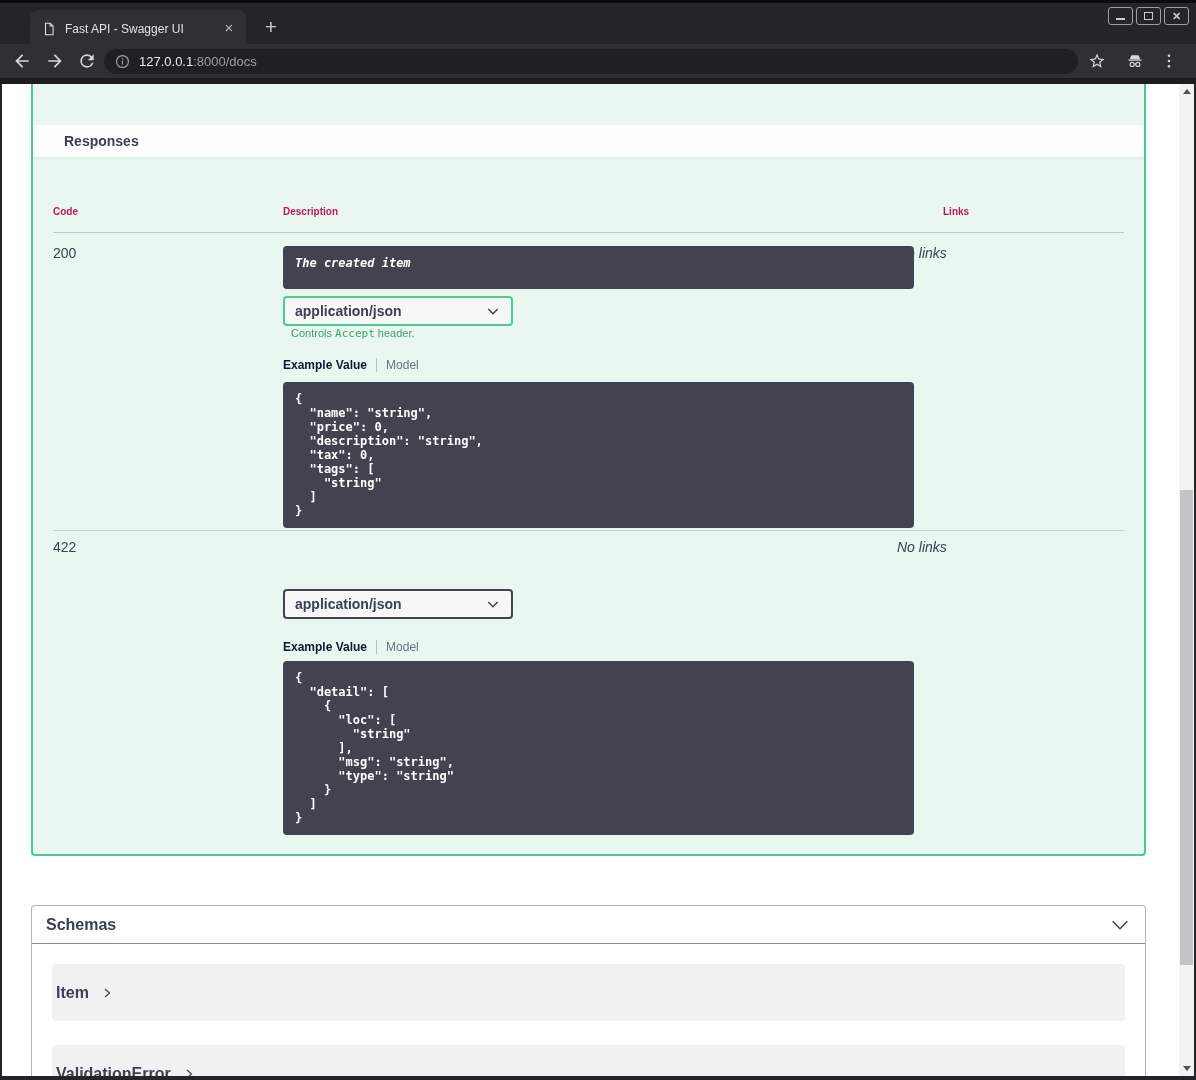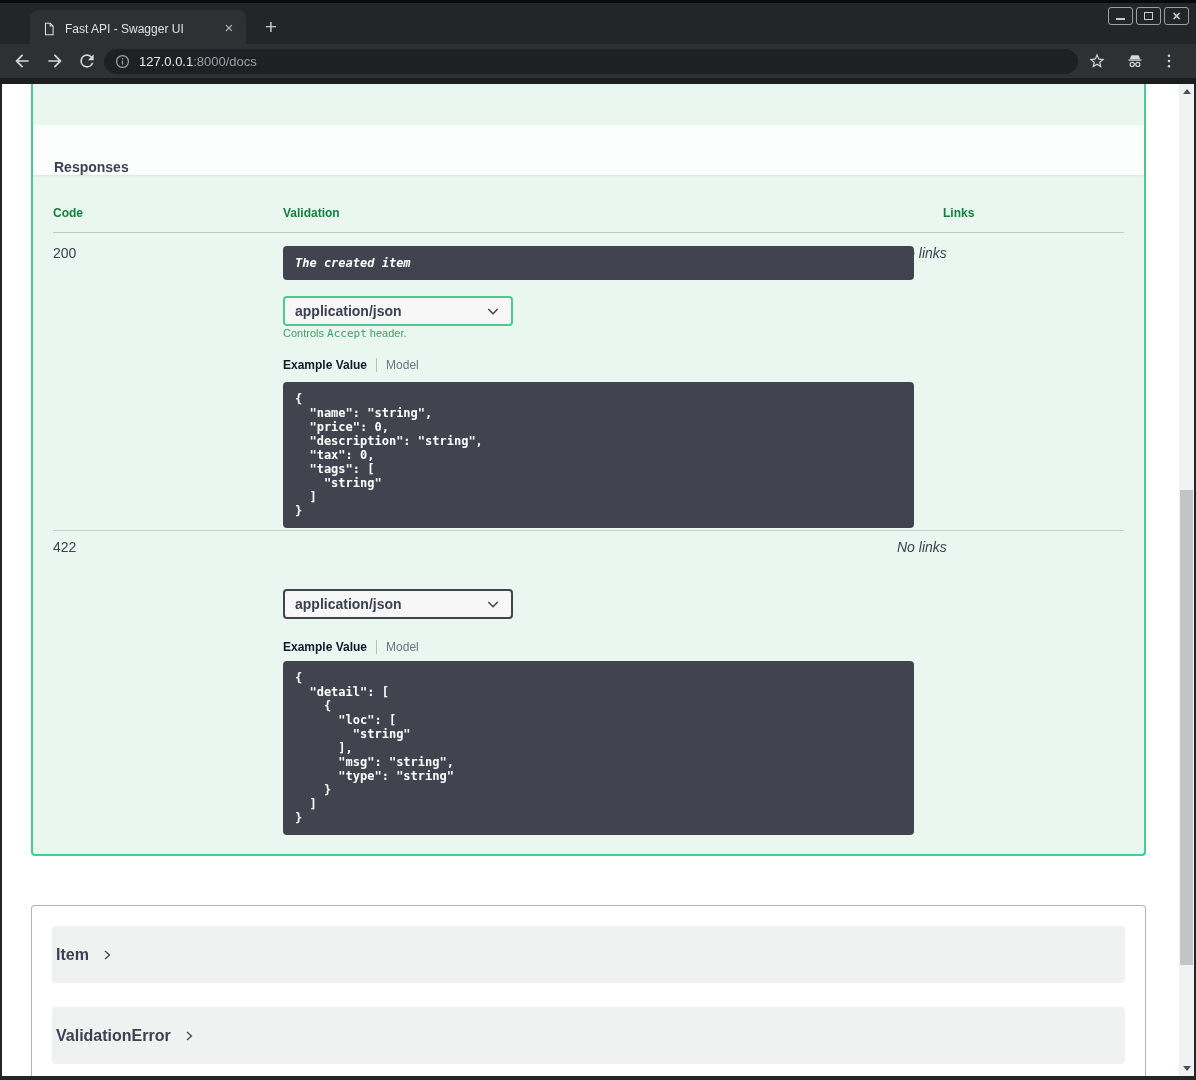--- a/index.html
+++ b/index.html
@@ -42,49 +42,49 @@
   .tool-icon { position:absolute; top:8px; width:18px; height:18px; }
   .chrome-sep { position:absolute; top:78px; left:0; right:0; height:6px; background:#1b1d1f; }
 
   
   .content { position:absolute; top:84px; left:2px; right:2px; bottom:4px;
              background:#ffffff; overflow:hidden; color:#3b4151; }
 
   .opblock { position:absolute; left:29px; top:0; width:1115px; height:772px;
              background:#e9f7f0; border:2px solid #49cc90; border-top:none;
              border-radius:0 0 4px 4px; }
-  .sec-header { position:absolute; left:0; right:0; top:41px; height:50px;
+  .sec-header { position:absolute; left:0; right:0; top:41px; height:32px;
                 background:rgba(255,255,255,.85); box-shadow:0 1px 2px rgba(0,0,0,.08);
-                display:flex; align-items:flex-end; padding-left:21px; }
+                display:flex; align-items:center; padding-left:31px; }
   .sec-header h4 { margin:0; font-size:14px; font-weight:bold; color:#3b4151; }
 
-  .thead { position:absolute; font-size:12px; font-weight:bold; color:#15803d; }
+  .thead { position:absolute; font-size:10px; font-weight:bold; color:#be185d; }
   .thead-rule { position:absolute; left:20px; right:20px; top:148px;
                 border-bottom:1px solid rgba(59,65,81,.25); }
   .row-rule { position:absolute; left:20px; right:20px; top:446px;
               border-bottom:1px solid rgba(59,65,81,.2); }
 
   .status { position:absolute; left:20px; font-size:14px; color:#3b4151; }
   .nolinks { position:absolute; left:864px; font-size:14px; font-style:italic; color:#3b4151; }
 
-  .desc-box { position:absolute; left:250px; width:631px; height:34px;
+  .desc-box { position:absolute; left:250px; width:631px; height:43px;
               background:#41444e; border-radius:4px; color:#ffffff;
               font-family:"DejaVu Sans Mono", monospace; font-size:12px;
               font-style:italic; font-weight:bold;
               line-height:34px; padding-left:12px; }
 
   .media-select { position:absolute; left:250px; width:230px; height:30px;
                   background:#f7f7f7; border-radius:4px;
                   display:flex; align-items:center; padding-left:10px;
                   font-size:14px; font-weight:bold; color:#3b4151; }
   .media-select.accept { border:2px solid #49cc90; }
   .media-select.plain  { border:2px solid #41444e; }
   .media-select .chev { position:absolute; right:10px; width:16px; height:16px; }
 
-  .accept-note { position:absolute; left:250px; font-size:11px; color:#3f9e68; }
+  .accept-note { position:absolute; left:258px; font-size:11px; color:#3f9e68; }
   .accept-note code { font-family:"DejaVu Sans Mono", monospace; font-size:11px; }
 
   .extabs { position:absolute; left:250px; display:flex; align-items:center;
             font-size:12px; }
   .extab-active { font-weight:bold; color:#0f172a; }
   .extab-sep { width:1px; height:14px; background:rgba(59,65,81,.3); margin:0 9px; }
   .extab-inactive { color:#6b7280; }
 
   .code-box { position:absolute; left:250px; width:631px; background:#41444e;
               border-radius:4px; padding:10px 12px; }
@@ -191,21 +191,21 @@
 
   <div class="content">
 
     <div class="opblock">
 
       <div class="sec-header">
         <h4>Responses</h4>
       </div>
 
       <div class="thead" style="left:20px; top:122px;">Code</div>
-      <div class="thead" style="left:250px; top:122px;">Validation</div>
+      <div class="thead" style="left:250px; top:122px;">Description</div>
       <div class="thead" style="left:910px; top:122px;">Links</div>
       <div class="thead-rule"></div>
 
       <div class="status" style="top:161px;">200</div>
       <div class="nolinks" style="top:161px;">No links</div>
 
       <div class="desc-box" style="top:162px;">The created item</div>
 
       <div class="media-select accept" style="top:212px;">
         <span>application/json</span>
@@ -262,20 +262,26 @@
       "msg": "string",
       "type": "string"
     }
   ]
 }</pre>
       </div>
 
     </div>
 
     <div class="schemas">
+      <div class="schemas-header">
+        <h4>Schemas</h4>
+        <svg width="22" height="22" viewBox="0 0 24 24" fill="none" stroke="#3b4151" stroke-width="1.6">
+            <polyline points="4 8 12 16 20 8"></polyline>
+          </svg>
+      </div>
       <div class="schemas-body">
         <div class="model-box">
           <span class="model-name">Item</span>
           <svg width="12" height="12" viewBox="0 0 24 24" fill="none" stroke="#3b4151" stroke-width="2.4">
               <polyline points="8 4 17 12 8 20"></polyline>
             </svg>
         </div>
         <div class="model-box">
           <span class="model-name">ValidationError</span>
           <svg width="12" height="12" viewBox="0 0 24 24" fill="none" stroke="#3b4151" stroke-width="2.4">

